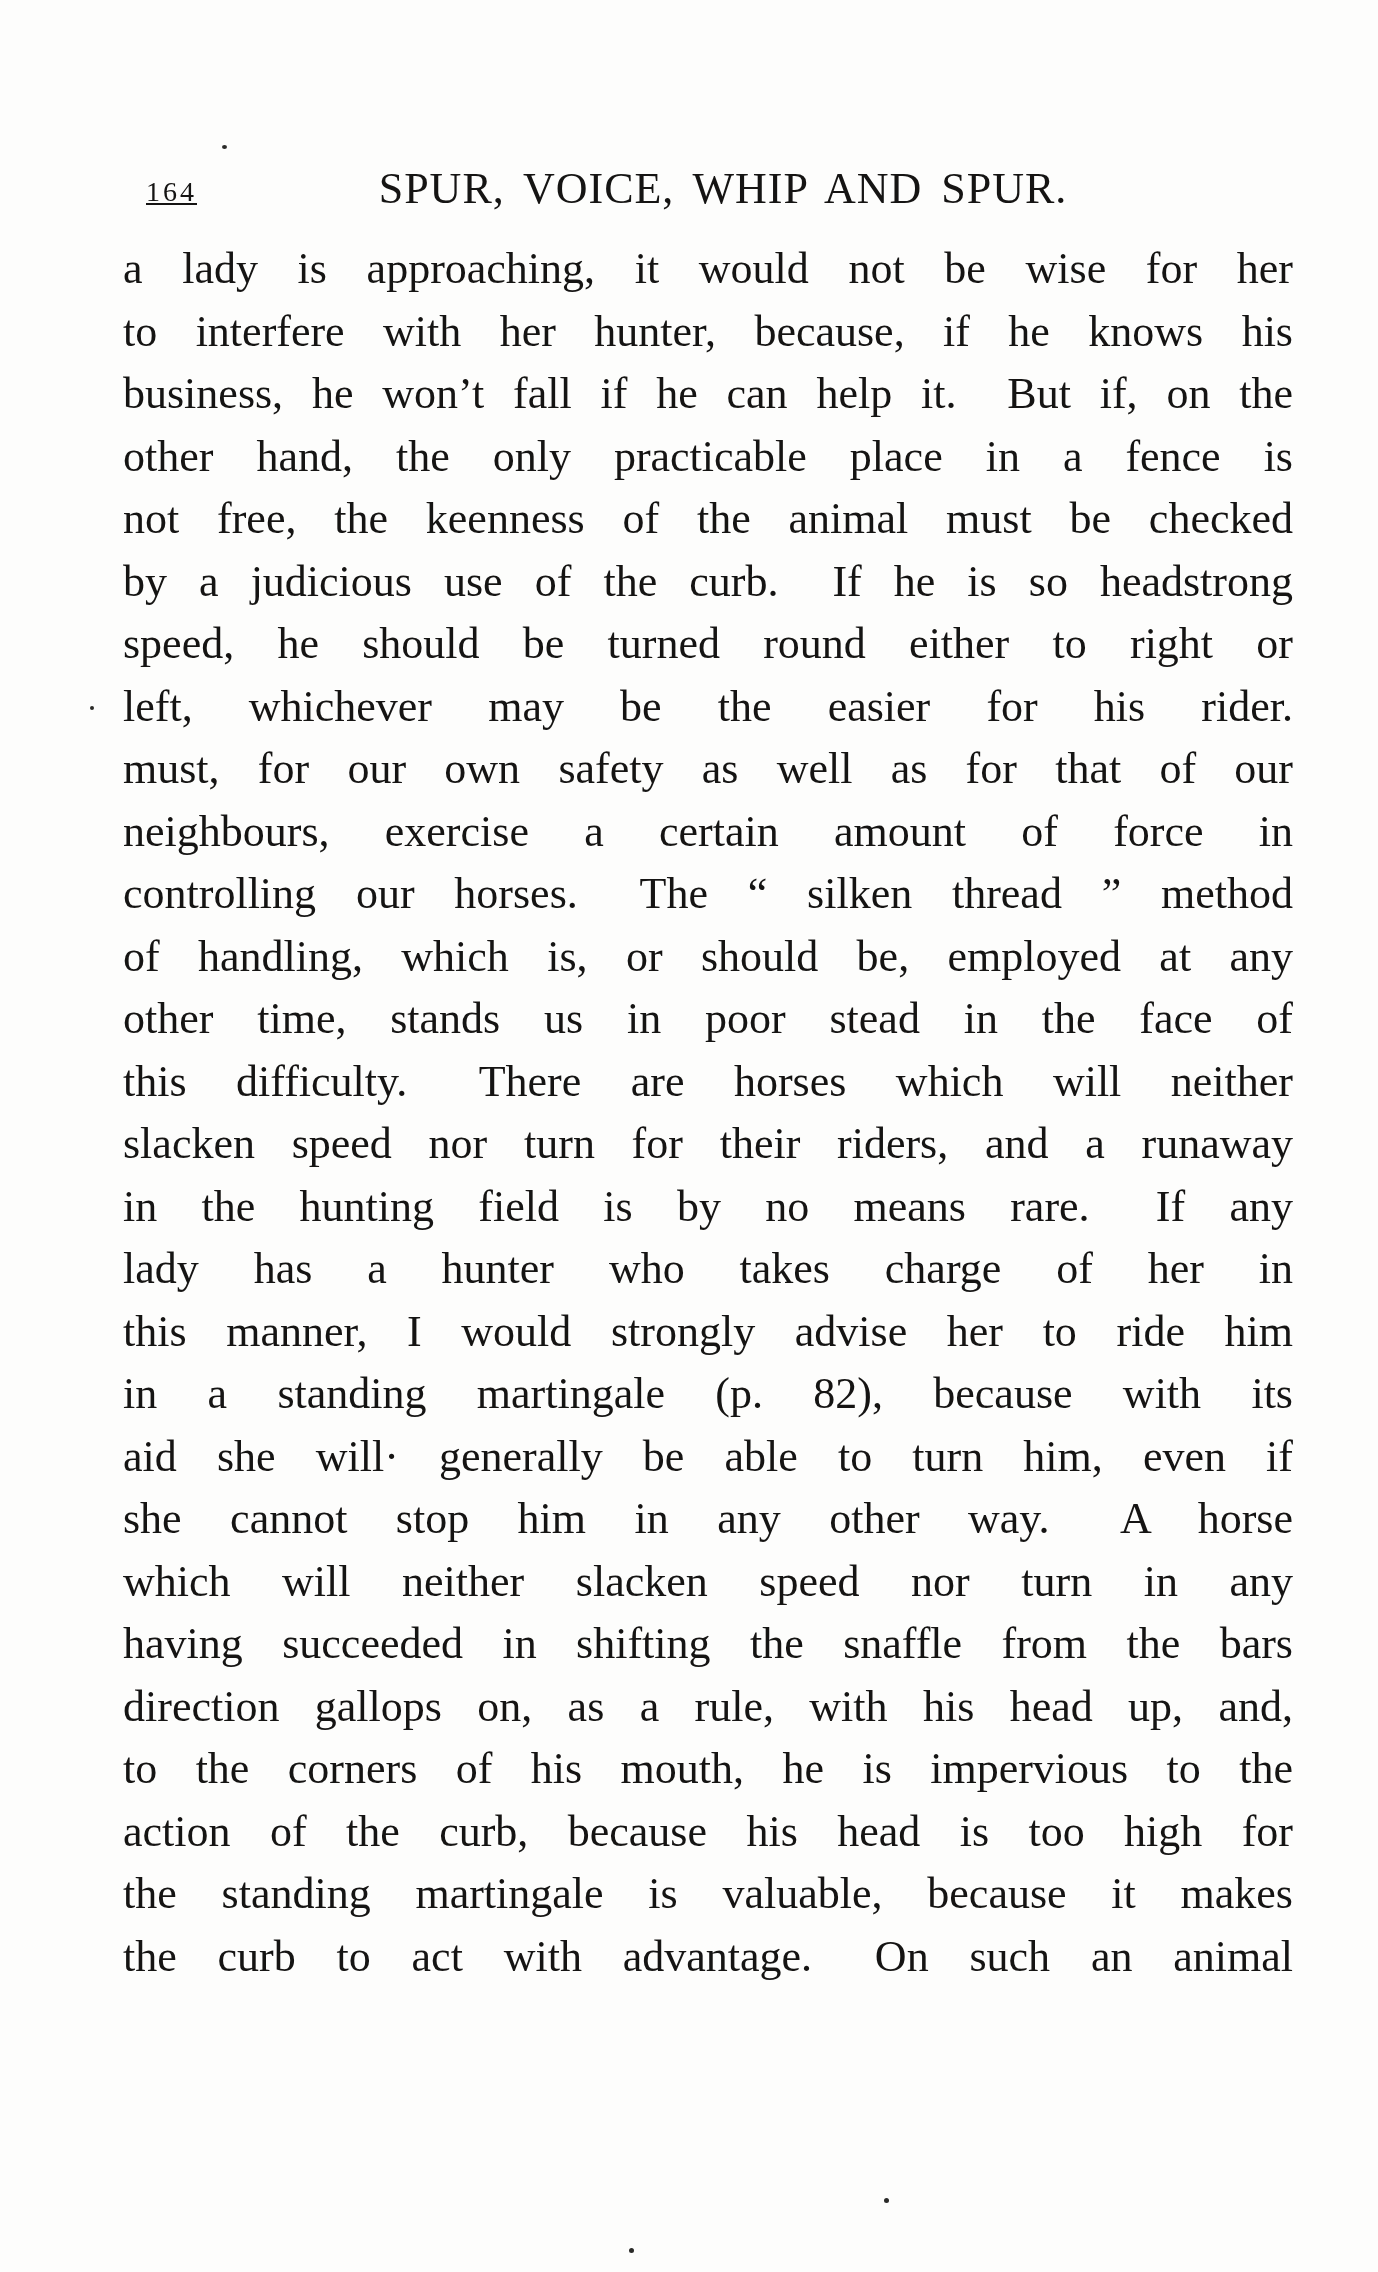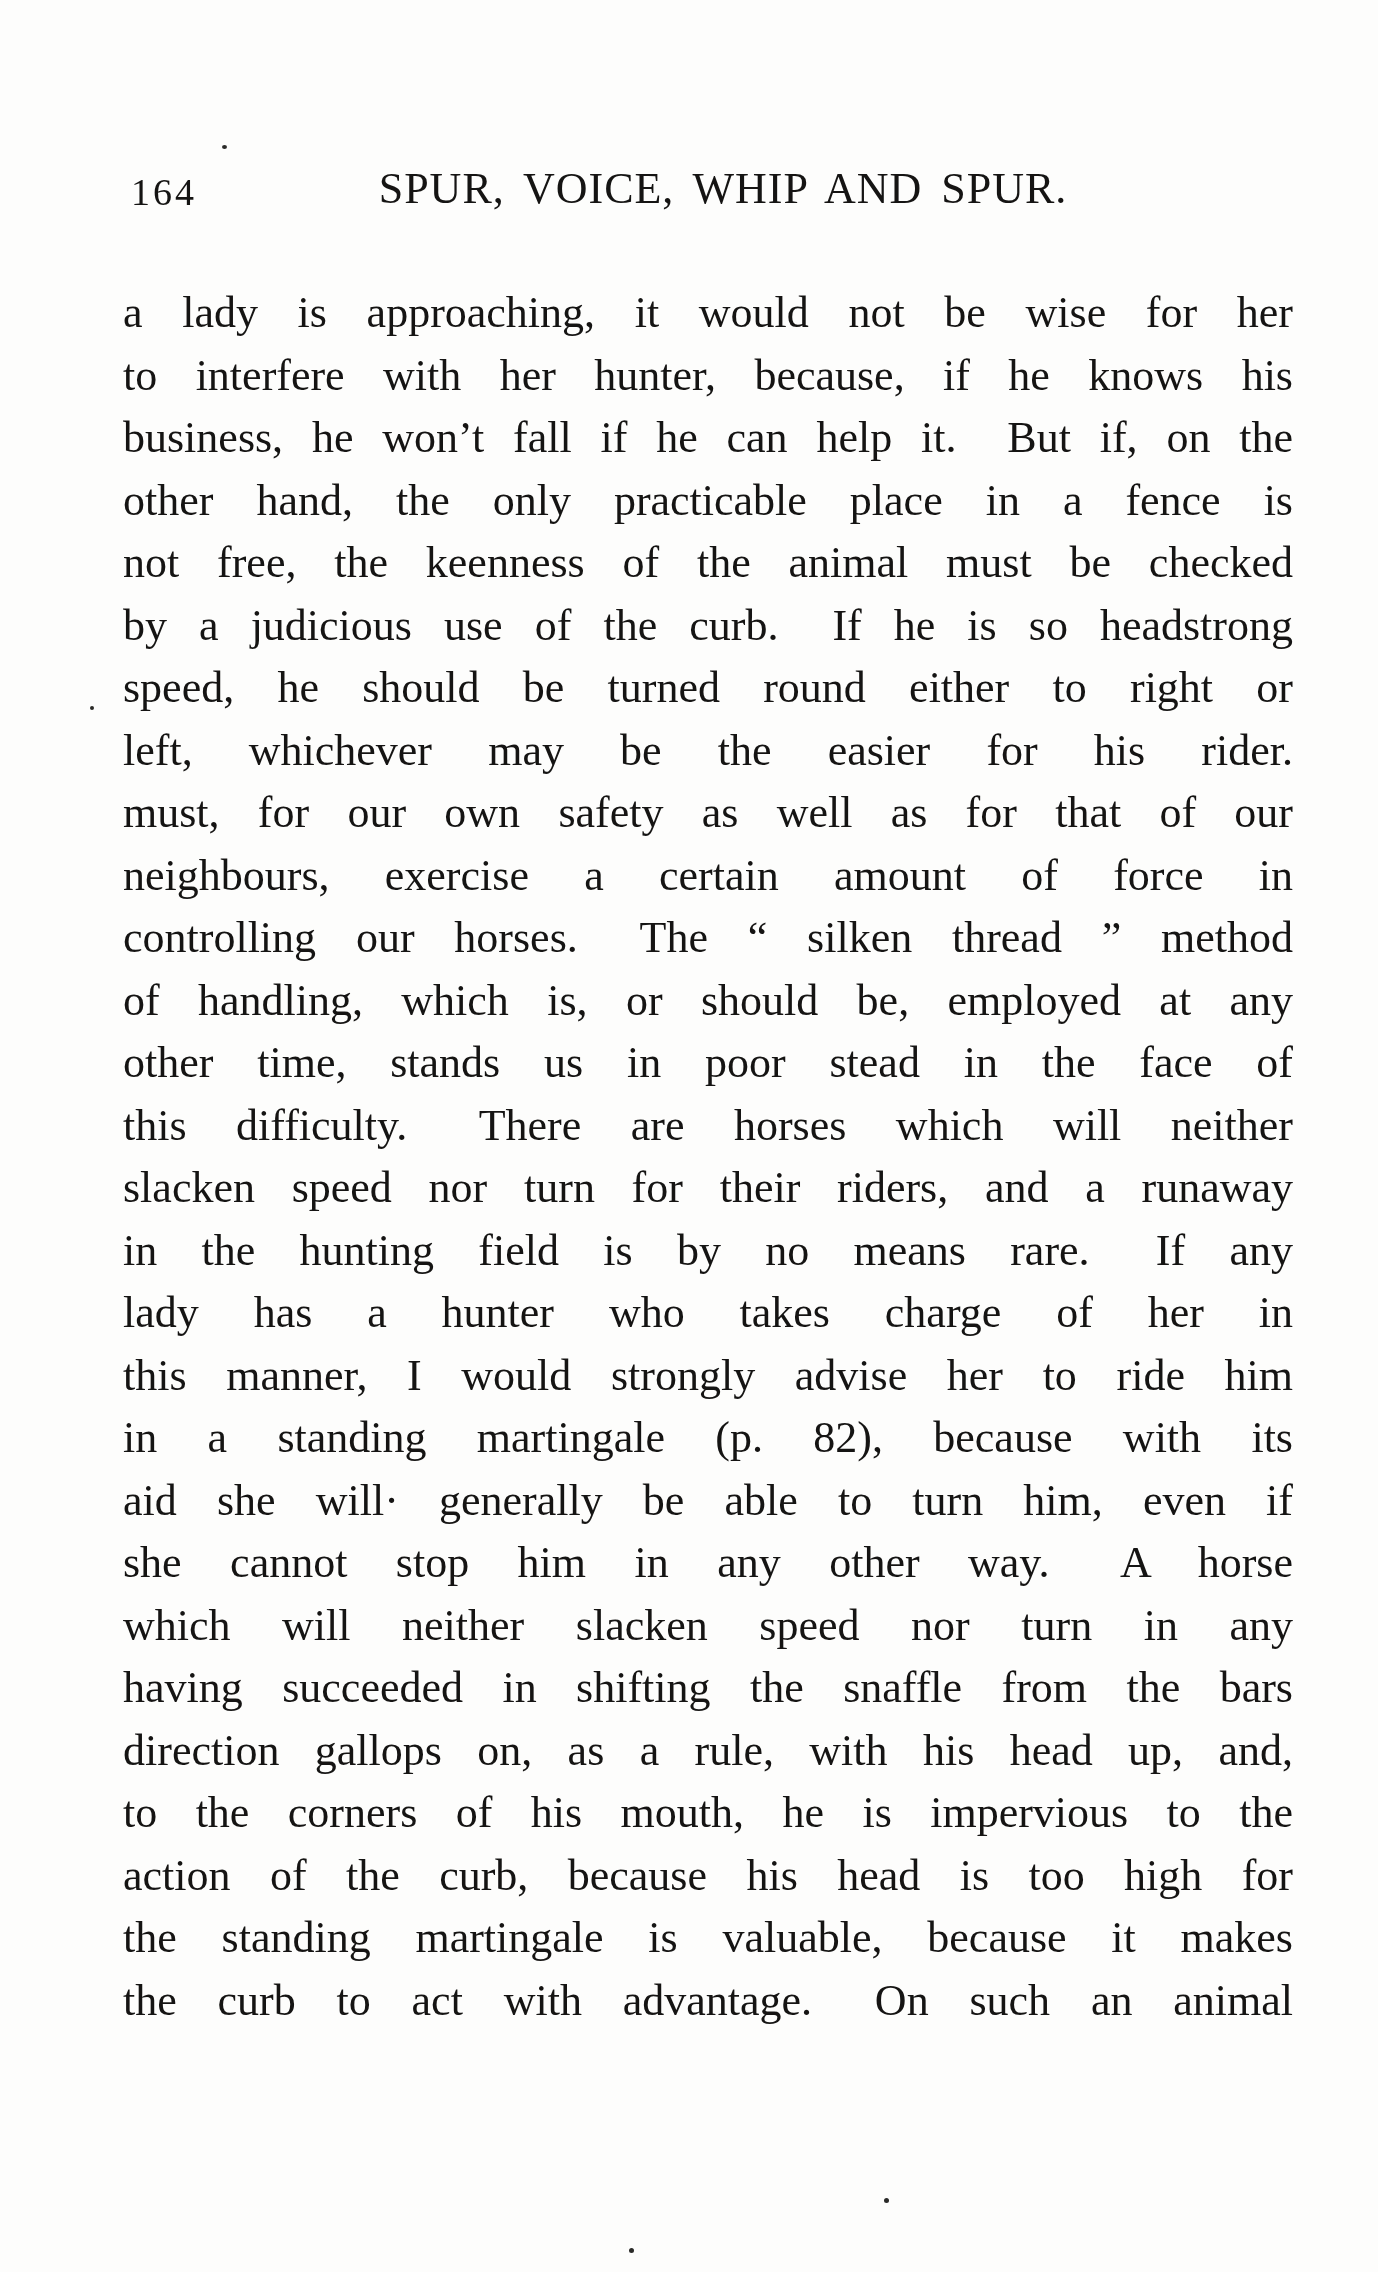--- a/index.html
+++ b/index.html
@@ -26,47 +26,47 @@
   
   .running-header {
     position: absolute;
     top: 163px;
     left: 123px;
     width: 1170px;
     height: 56px;
   }
   .page-number {
     position: absolute;
-    left: 8px;
+    left: 23px;
     top: 3px;
-    font-size: 38px;
+    font-size: 28px;
     line-height: 52px;
     letter-spacing: 3px;
     font-variant-numeric: oldstyle-nums;
+    text-decoration: underline;
   }
   .running-title {
     position: absolute;
     left: 600px;
     transform: translateX(-50%);
     top: 0;
     font-size: 44px;
     line-height: 52px;
     letter-spacing: 1px;
     word-spacing: 7px;
     white-space: nowrap;
   }
   
   .text-block {
     position: absolute;
     top: 238px;
     left: 123px;
     width: 1170px;
     font-size: 44px;
     line-height: 62.5px;
-    margin-top: 44px;
   }
   .text-line {
     text-align: justify;
     text-align-last: justify;
     height: 62.5px;
     white-space: nowrap;
     overflow: visible;
   }
   
   .ink-speck {

